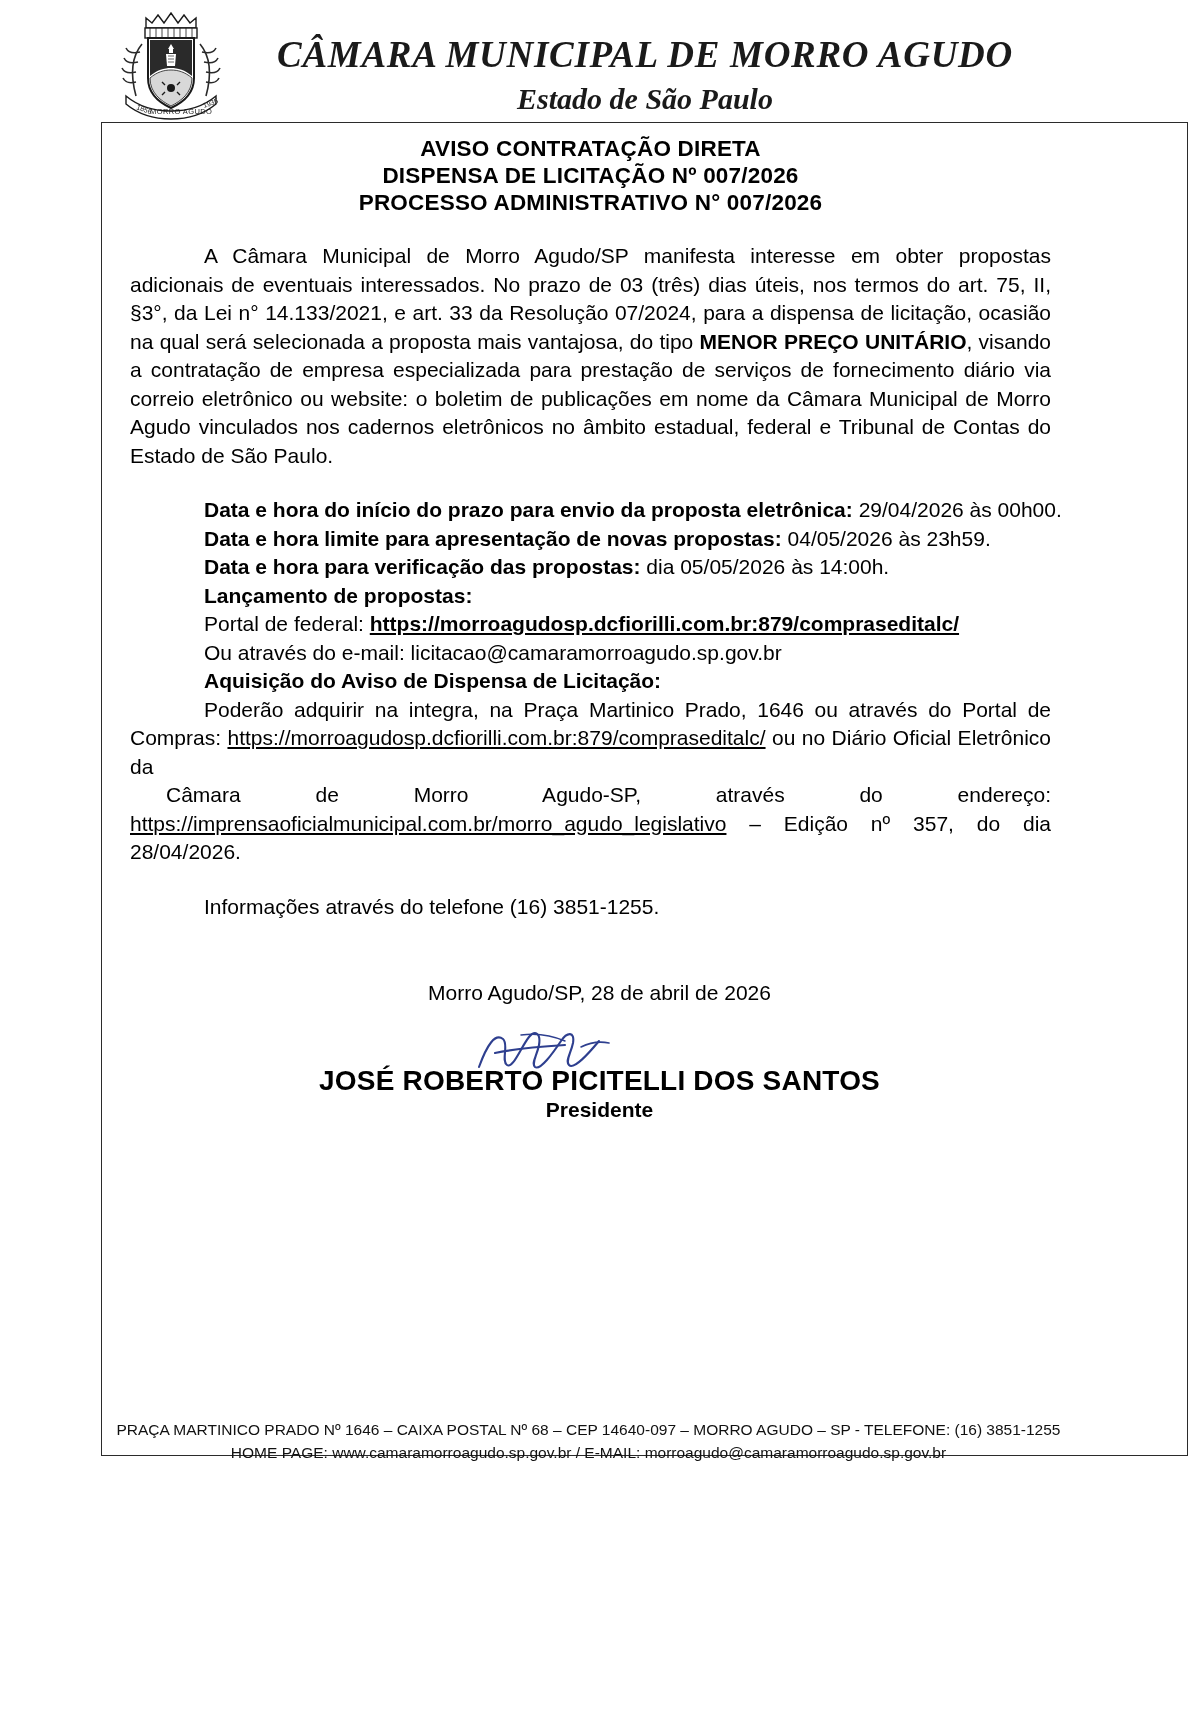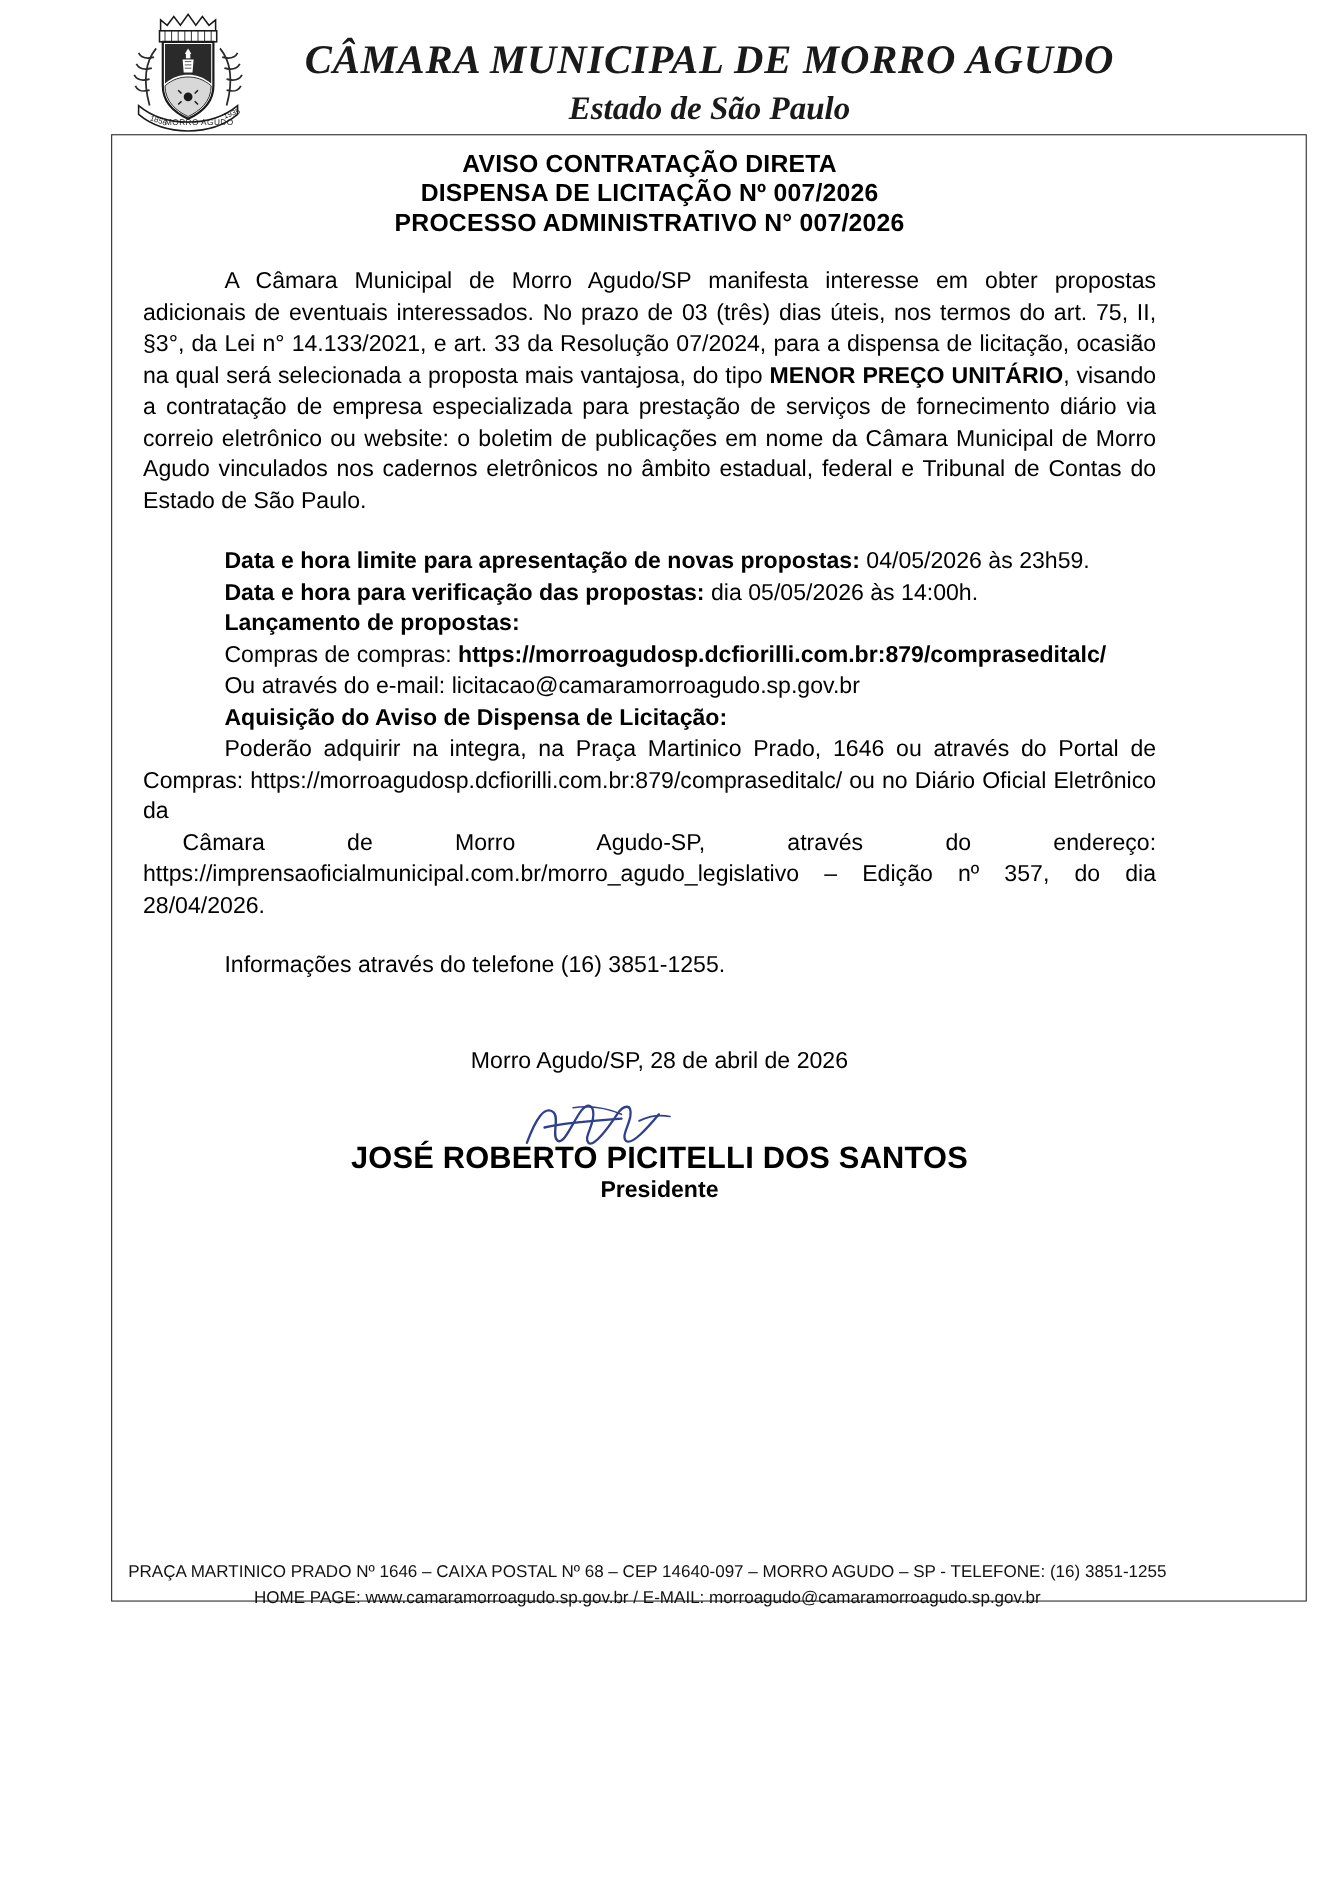--- a/index.html
+++ b/index.html
@@ -101,20 +101,21 @@
   
   .kv-block {
     margin-top: 26px;
     padding-left: 74px;
     font-size: 21px;
     line-height: 28.5px;
   }
   .kv-line { white-space: nowrap; }
   .kv-key { font-weight: 700; }
   .lnk {
+    text-decoration: underline;
     text-underline-offset: 2px;
   }
   .lnk.bold { font-weight: 700; }
 
   
   .para.acq { margin-top: 0; text-indent: 74px; }
   .para.spread {
     text-align: justify;
     text-align-last: justify;
     margin-left: 36px;
@@ -246,28 +247,29 @@
 
     <div class="doc-heading">
       <div>AVISO CONTRATAÇÃO DIRETA</div>
       <div>DISPENSA DE LICITAÇÃO Nº 007/2026</div>
       <div>PROCESSO ADMINISTRATIVO N° 007/2026</div>
     </div>
 
     <p class="para first"><span>A Câmara Municipal de Morro Agudo/SP manifesta interesse em obter propostas adicionais de eventuais interessados. No prazo de 03 (três) dias úteis, nos termos do art. 75, II, §3°, da Lei n° 14.133/2021, e art. 33 da Resolução 07/2024, para a dispensa de licitação, ocasião na qual será selecionada a proposta mais vantajosa, do tipo </span><span class="b">MENOR PREÇO UNITÁRIO</span><span>, visando a contratação de empresa especializada para prestação de serviços de fornecimento diário via correio eletrônico ou website: o boletim de publicações em nome da Câmara Municipal de Morro Agudo vinculados nos cadernos eletrônicos no âmbito estadual, federal e Tribunal de Contas do Estado de São Paulo.</span></p>
 
     <div class="kv-block">
+      <div class="kv-line"><span class="kv-key">Data e hora do início do prazo para envio da proposta eletrônica:</span><span> 29/04/2026 às 00h00.</span></div>
 
       <div class="kv-line"><span class="kv-key">Data e hora limite para apresentação de novas propostas:</span><span> 04/05/2026 às 23h59.</span></div>
 
       <div class="kv-line"><span class="kv-key">Data e hora para verificação das propostas:</span><span> dia 05/05/2026 às 14:00h.</span></div>
 
       <div class="kv-line"><span class="kv-key">Lançamento de propostas:</span></div>
 
-      <div class="kv-line"><span>Compras de compras: </span><span class="lnk bold">https://morroagudosp.dcfiorilli.com.br:879/compraseditalc/</span></div>
+      <div class="kv-line"><span>Portal de federal: </span><span class="lnk bold">https://morroagudosp.dcfiorilli.com.br:879/compraseditalc/</span></div>
 
       <div class="kv-line"><span>Ou através do e-mail: </span><span>licitacao@camaramorroagudo.sp.gov.br</span></div>
 
       <div class="kv-line"><span class="kv-key">Aquisição do Aviso de Dispensa de Licitação:</span></div>
     </div>
 
     <p class="para acq"><span>Poderão adquirir na integra, na Praça Martinico Prado, 1646 ou através do Portal de Compras: </span><span class="lnk">https://morroagudosp.dcfiorilli.com.br:879/compraseditalc/</span><span> ou no Diário Oficial Eletrônico da</span></p>
 
     <p class="para spread">Câmara de Morro Agudo-SP, através do endereço:</p>
 

